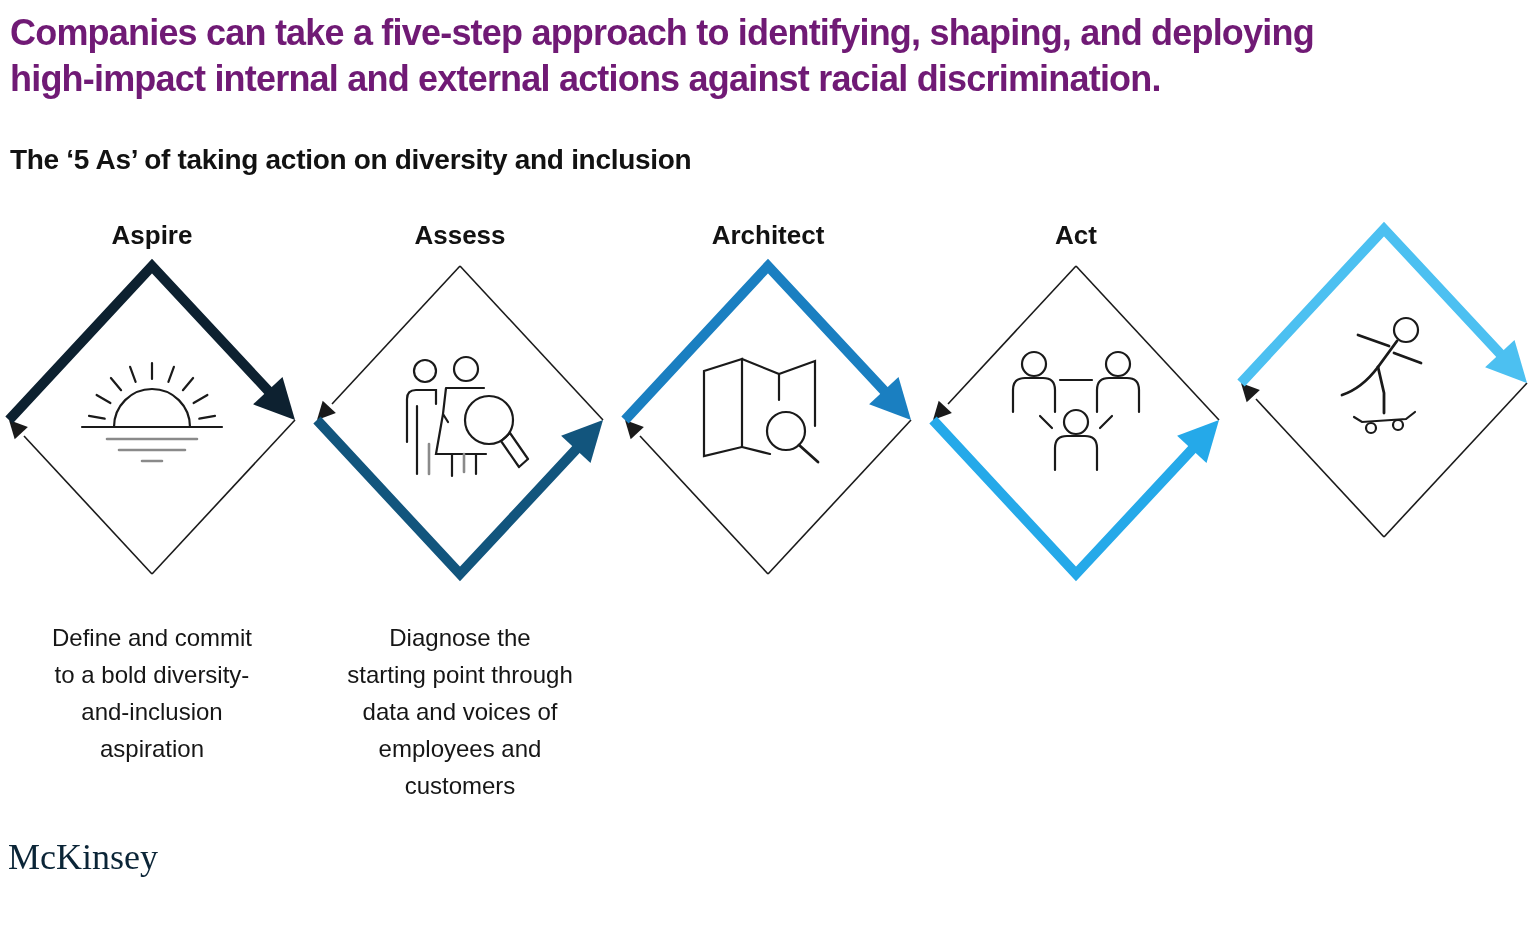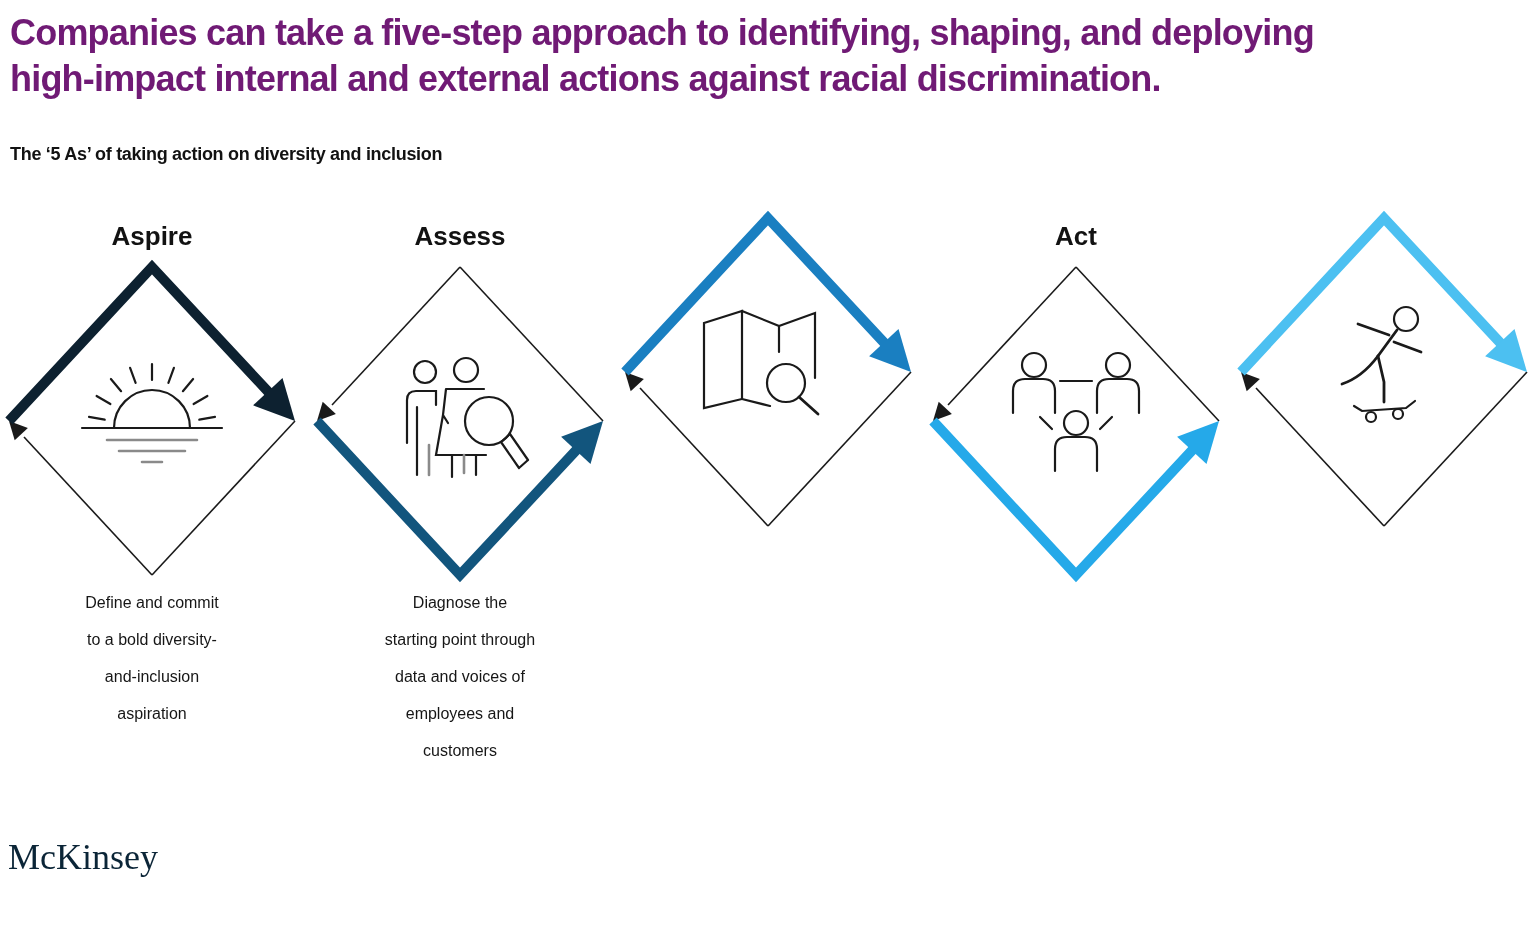--- a/index.html
+++ b/index.html
@@ -9,37 +9,38 @@
     position:relative;
   }
   .heading{
     padding:10px 10px 0 10px;
     font-size:36px;font-weight:700;line-height:1.28;
     letter-spacing:-0.8px;color:#701a75;
     white-space:pre-line;
   }
   .subtitle{
     padding:0 10px;margin-top:42px;
-    font-size:18px;font-weight:700;letter-spacing:-0.3px;color:#121212;
+    font-size:28px;font-weight:700;letter-spacing:-0.3px;color:#121212;
     white-space:pre-line;
   }
   .steps-row{
     display:flex;gap:8px;padding:0 2px;margin-top:44px;
   }
   .step{width:300px;text-align:center;}
   .step-title{
-    font-size:26px;font-weight:700;color:#121212;margin-bottom:6px;margin-top:12px;
+    font-size:26px;font-weight:700;color:#121212;margin-bottom:6px;
   }
   svg.diamond{display:block;width:300px;height:326px;}
   .thin{stroke:#1a1a1a;stroke-width:1.6;fill:none;}
   .thin-head{fill:#1a1a1a;stroke:none;}
   .thick{stroke:currentColor;stroke-width:10;fill:none;}
   .thick-head{fill:currentColor;stroke:none;}
   .step-desc{
-    font-size:16px;line-height:37px;color:#161616;
+    margin-top:36px;
+    font-size:24px;line-height:37px;color:#161616;
     white-space:pre-line;
   }
   .logo{
     position:absolute;left:8px;top:838px;
     font-family:"Liberation Serif",serif;
     font-weight:400;font-size:36px;line-height:39px;
   }
   .logo-line2{padding-left:50px;display:block;margin-top:48px;}
   .logo-line1{display:block;}
   
@@ -153,20 +154,21 @@
       <use class="icon-use" x="80" y="93" href="#icon-people-search"></use>
     </svg>
     <div class="step-desc">Diagnose the
 starting point through
 data and voices of
 employees and
 customers</div>
   </div>
 
   <div class="step">
+    <div class="step-title">Architect</div>
     <svg class="diamond" viewBox="0 0 300 326" style="color: rgb(26, 127, 193);">
       <g class="variant variant-top">
         <line class="thin" x1="150" y1="317" x2="293" y2="163"></line>
         <line class="thin" x1="150" y1="317" x2="22" y2="179"></line>
         <polygon class="thin-head" points="7,163 25.9,170.1 12.7,182.3"></polygon>
         <polyline class="thick" points="7,163 150,9 272,140"></polyline>
         <polygon class="thick-head" points="293,163 280.5,120.1 251.1,147.3"></polygon>
       </g>
       <g class="variant variant-bottom" style="display: none;">
         <line class="thin" x1="150" y1="9" x2="293" y2="163"></line>

